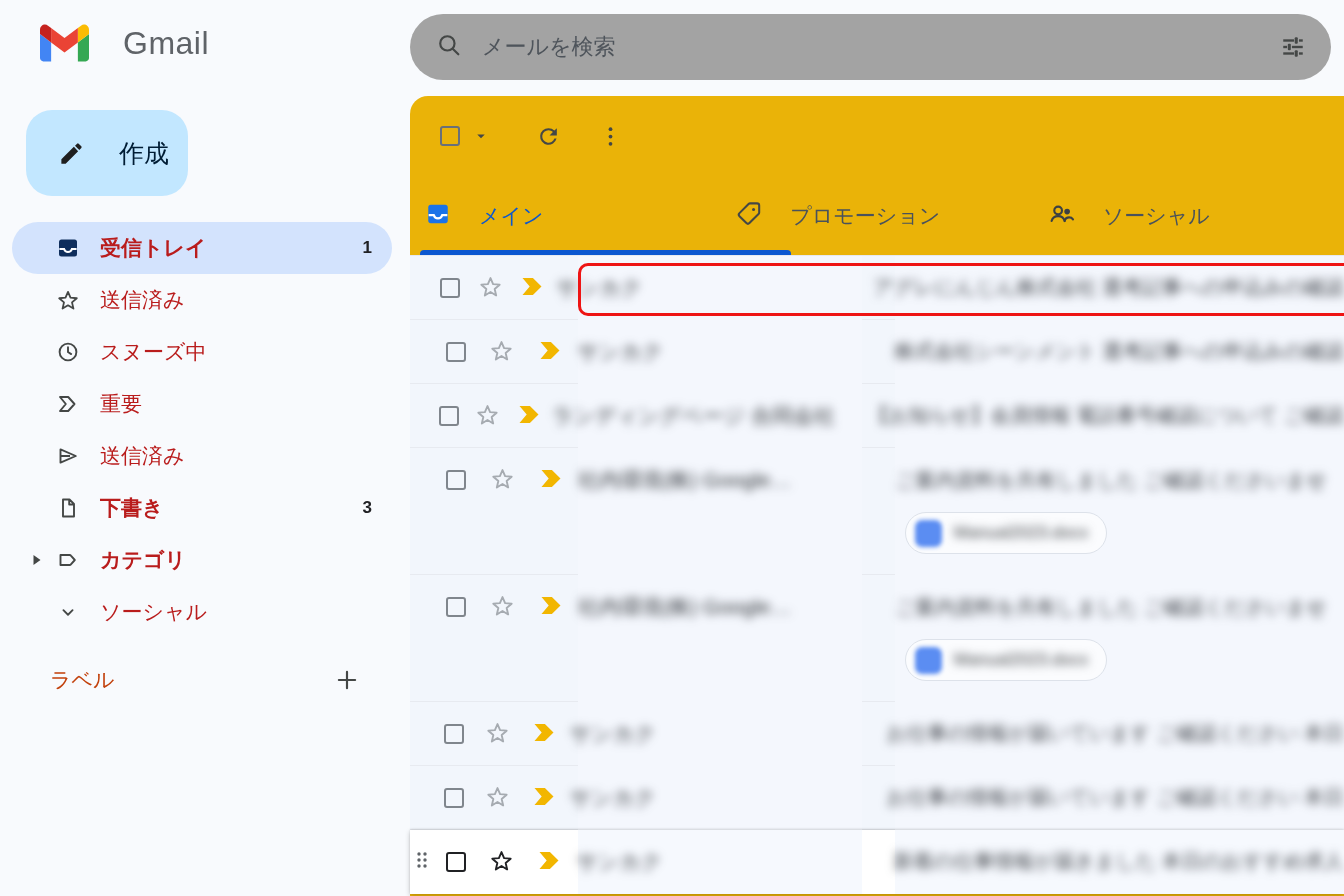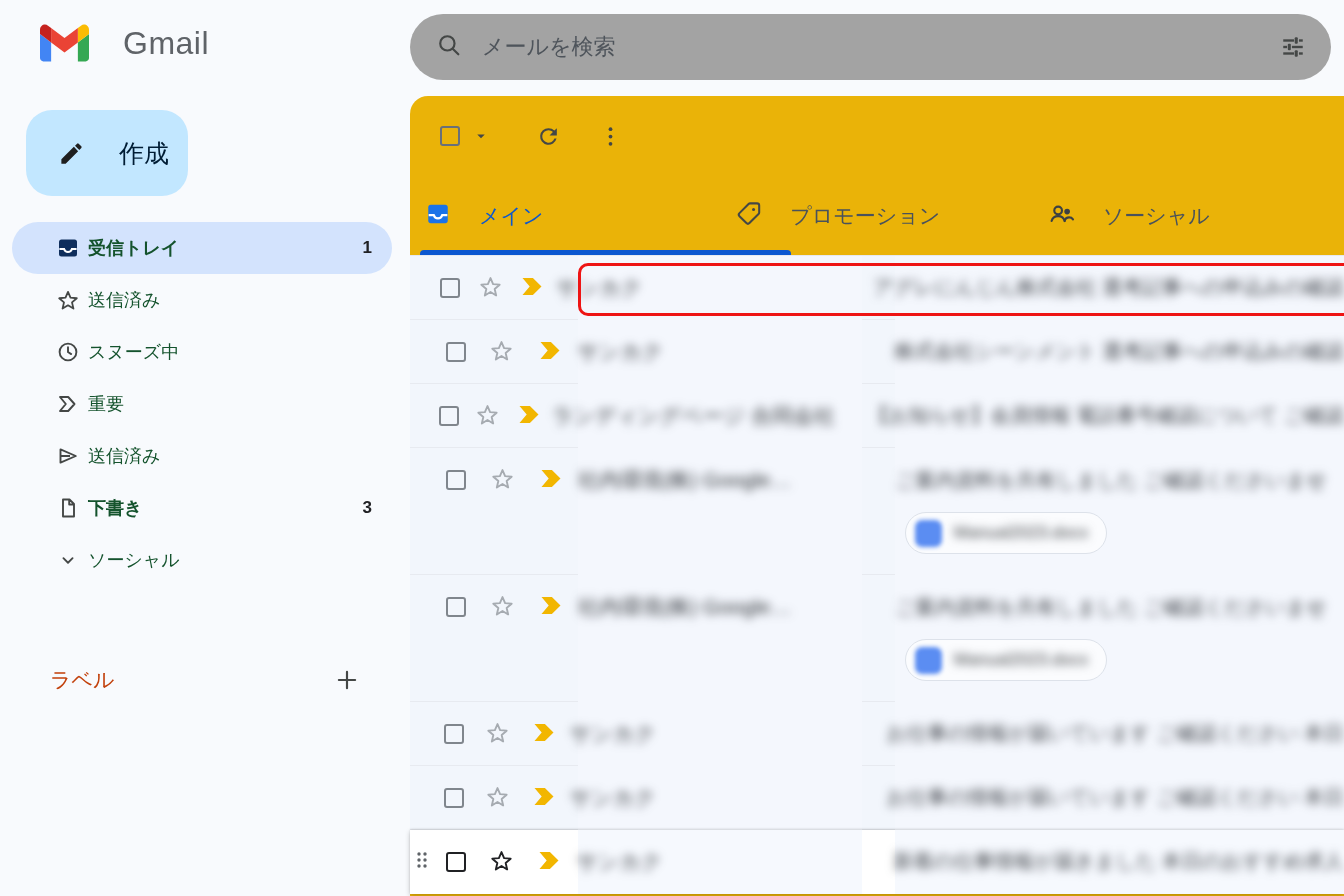--- a/index.html
+++ b/index.html
@@ -26,21 +26,21 @@
     border-radius:26px; display:flex; align-items:center; box-shadow:none; cursor:pointer; }
   .compose svg { margin-left:32px; }
   .compose-label { margin-left:34px; font-size:25px; font-weight:500; color:#001d35; }
   .nav { position:absolute; left:0; top:126px; right:0; }
   .nav-item { position:relative; height:52px; margin:0 18px 0 12px; border-radius:26px;
     display:flex; align-items:center; cursor:pointer; }
   .nav-item.selected { background:#d3e3fd; }
   .nav-item .expander { position:absolute; left:20px; width:12px; display:flex; }
   .nav-item .nicon { position:absolute; left:44px; width:24px; height:24px; display:flex;
     align-items:center; justify-content:center; }
-  .nav-item .nlabel { position:absolute; left:76px; font-size:18px; color:#14532d; }
+  .nav-item .nlabel { position:absolute; left:88px; font-size:21px; color:#b91c1c; }
   .nav-item.bold .nlabel { font-weight:bold; }
   .nav-item .ncount { position:absolute; right:20px; font-size:17px; color:#202124; }
   .nav-item.bold .ncount { font-weight:bold; }
   .labels-head { position:absolute; left:12px; right:18px; top:556px; height:56px;
     display:flex; align-items:center; }
   .labels-title { margin-left:38px; font-size:21px; color:#c2410c; }
   .labels-add { position:absolute; right:28px; width:34px; height:34px; display:flex;
     align-items:center; justify-content:center; border-radius:50%; cursor:pointer; }
 
   
@@ -201,20 +201,34 @@
       <div class="nav-item bold">
 
     <span class="nicon">
           <svg width="24" height="24" viewBox="0 0 24 24">
             <path fill="none" stroke="#444746" stroke-width="1.9" stroke-linejoin="round" d="M7 3.5h6.5l4.5 4.5v12.5H7zM13.2 3.8V8.5h4.6"></path>
           </svg>
         </span>
     <span class="nlabel">下書き</span>
     <span class="ncount">3</span>
   </div>
+      <div class="nav-item bold">
+    <span class="expander">
+          <svg width="10" height="12" viewBox="0 0 10 12">
+            <path fill="#444746" d="M1.5 1l7 5-7 5z"></path>
+          </svg>
+        </span>
+    <span class="nicon">
+          <svg width="24" height="24" viewBox="0 0 24 24">
+            <path fill="none" stroke="#444746" stroke-width="1.9" stroke-linejoin="round" d="M4.5 7h9.1c.5 0 1 .2 1.3.6l3.9 4.4-3.9 4.4c-.3.4-.8.6-1.3.6H4.5z"></path>
+          </svg>
+        </span>
+    <span class="nlabel">カテゴリ</span>
+
+  </div>
       <div class="nav-item">
 
     <span class="nicon">
           <svg width="22" height="22" viewBox="0 0 24 24">
             <path fill="none" stroke="#444746" stroke-width="2" stroke-linecap="round" stroke-linejoin="round" d="M7 10l5 5 5-5"></path>
           </svg>
         </span>
     <span class="nlabel">ソーシャル</span>
 
   </div>

